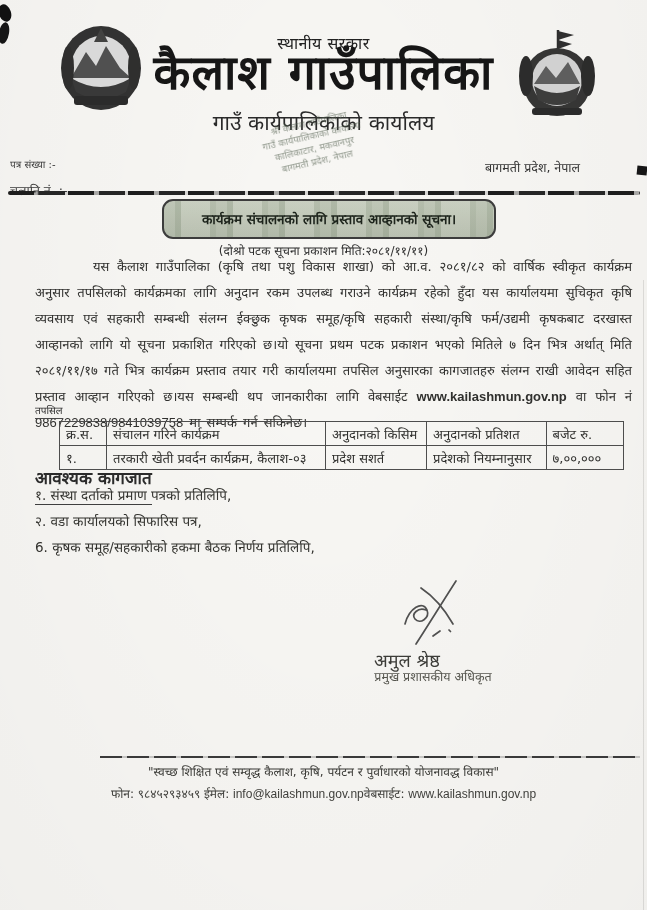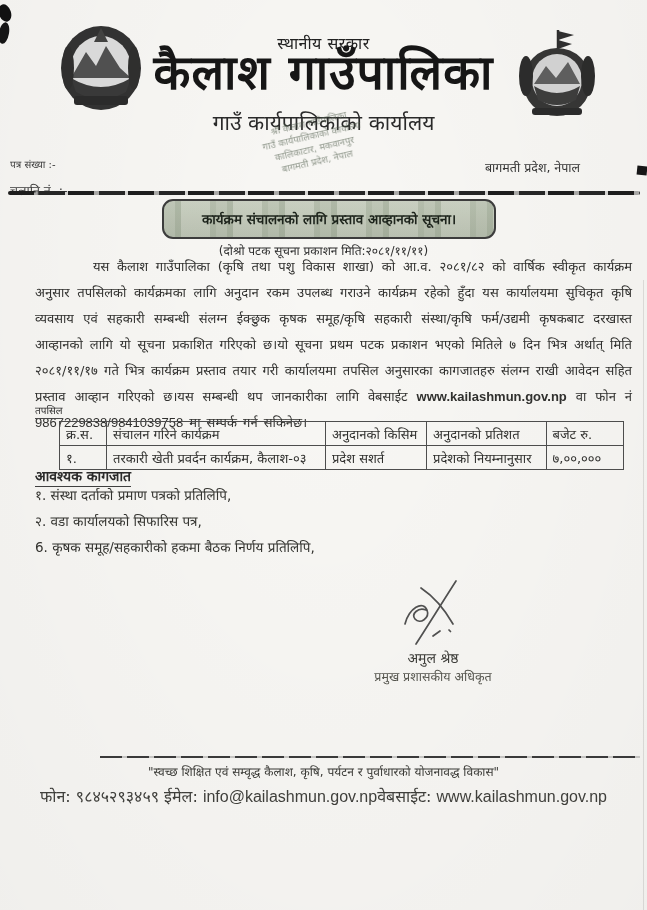--- a/index.html
+++ b/index.html
@@ -80,37 +80,37 @@
     border:1px solid #4d4d4d;
     padding:2px 6px;height:19px;
     font-weight:400;text-align:left;vertical-align:middle;white-space:nowrap;
   }
   .col-sn{width:44px;}
   .col-prog{width:224px;}
   .col-kind{width:92px;}
   .col-pct{width:118px;}
   .col-budget{width:87px;}
 
-  .docs-heading{left:35px;top:466px;font-size:14px;font-weight:700;color:#2b2b2b;
-    border-bottom:1.5px solid #3f3f3f;padding-bottom:1px;}
+  .docs-heading{left:35px;top:466px;font-size:17px;font-weight:700;color:#2b2b2b;
+    border-bottom:1.5px solid #3f3f3f;padding-bottom:15px;}
   .doc-item{left:35px;width:560px;font-size:13.5px;color:#33332f;filter:blur(.15px);}
   .doc-1{top:486px;} .doc-2{top:512px;} .doc-3{top:538px;} .doc-4{top:564px;}
 
   
   .signature-svg{left:393px;top:578px;}
-  .sig-name{left:358px;top:648px;width:150px;text-align:center;font-size:14px;color:#3c3c38;}
+  .sig-name{left:374px;top:648px;width:150px;text-align:left;font-size:18px;color:#3c3c38;}
   .sig-title{left:340px;top:668px;width:186px;text-align:center;font-size:12.5px;color:#55554e;filter:blur(.25px);}
 
   
   .divider-footer{
     left:100px;top:756px;width:540px;height:2px;
     background:repeating-linear-gradient(90deg,#3a3a3a 0 22px, rgba(58,58,58,.25) 22px 27px);
   }
   .motto{left:0;right:0;top:763px;font-size:12px;color:#3a3a36;}
-  .contact{left:0;right:0;top:785px;font-size:16px;color:#3f3f3b;}
+  .contact{left:0;right:0;top:785px;font-size:12px;color:#3f3f3b;}
   .contact .latin{font-family:"Liberation Sans","DejaVu Sans",sans-serif;}
 
   
   .corner-scribble{left:0;top:3px;}
   .right-edge-mark{left:637px;top:166px;width:10px;height:9px;background:#161616;transform:rotate(6deg);}
   .page-edge-line{left:643px;top:280px;width:1px;height:630px;background:rgba(0,0,0,.10);}
 </style>
 </head>
 <body>
 

